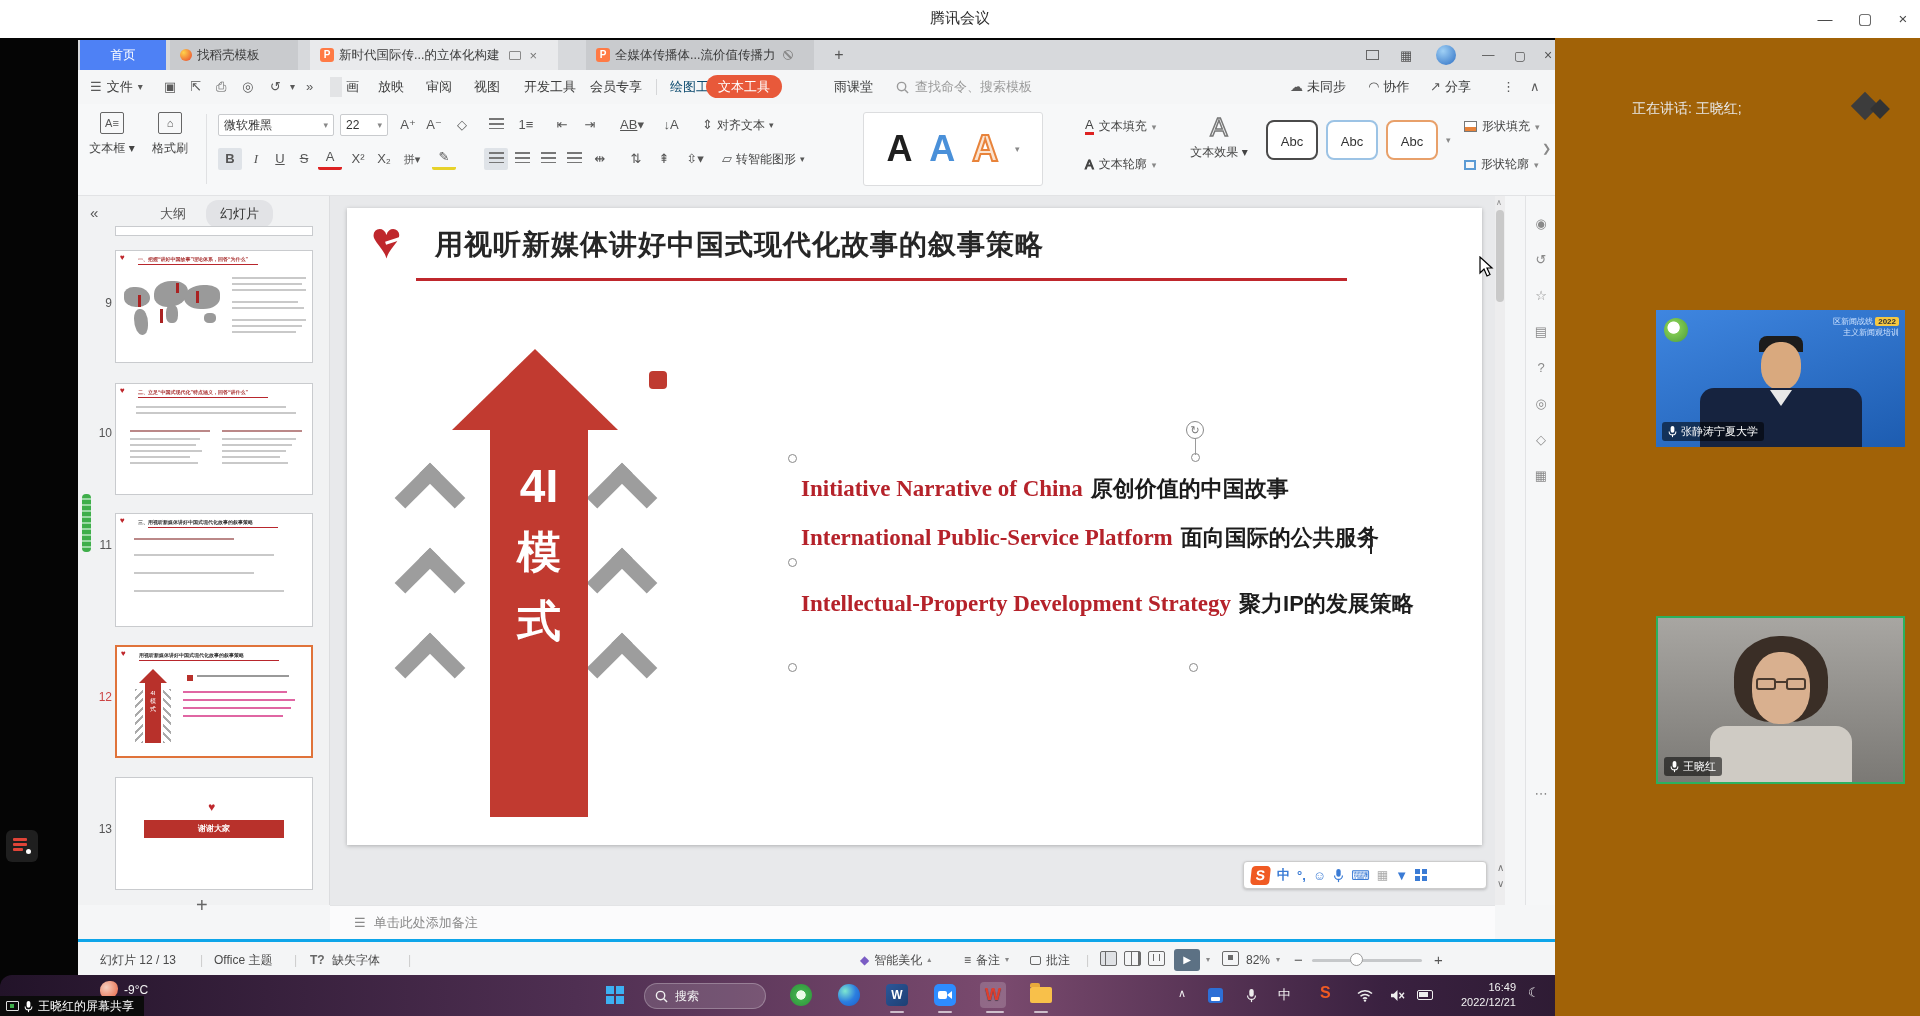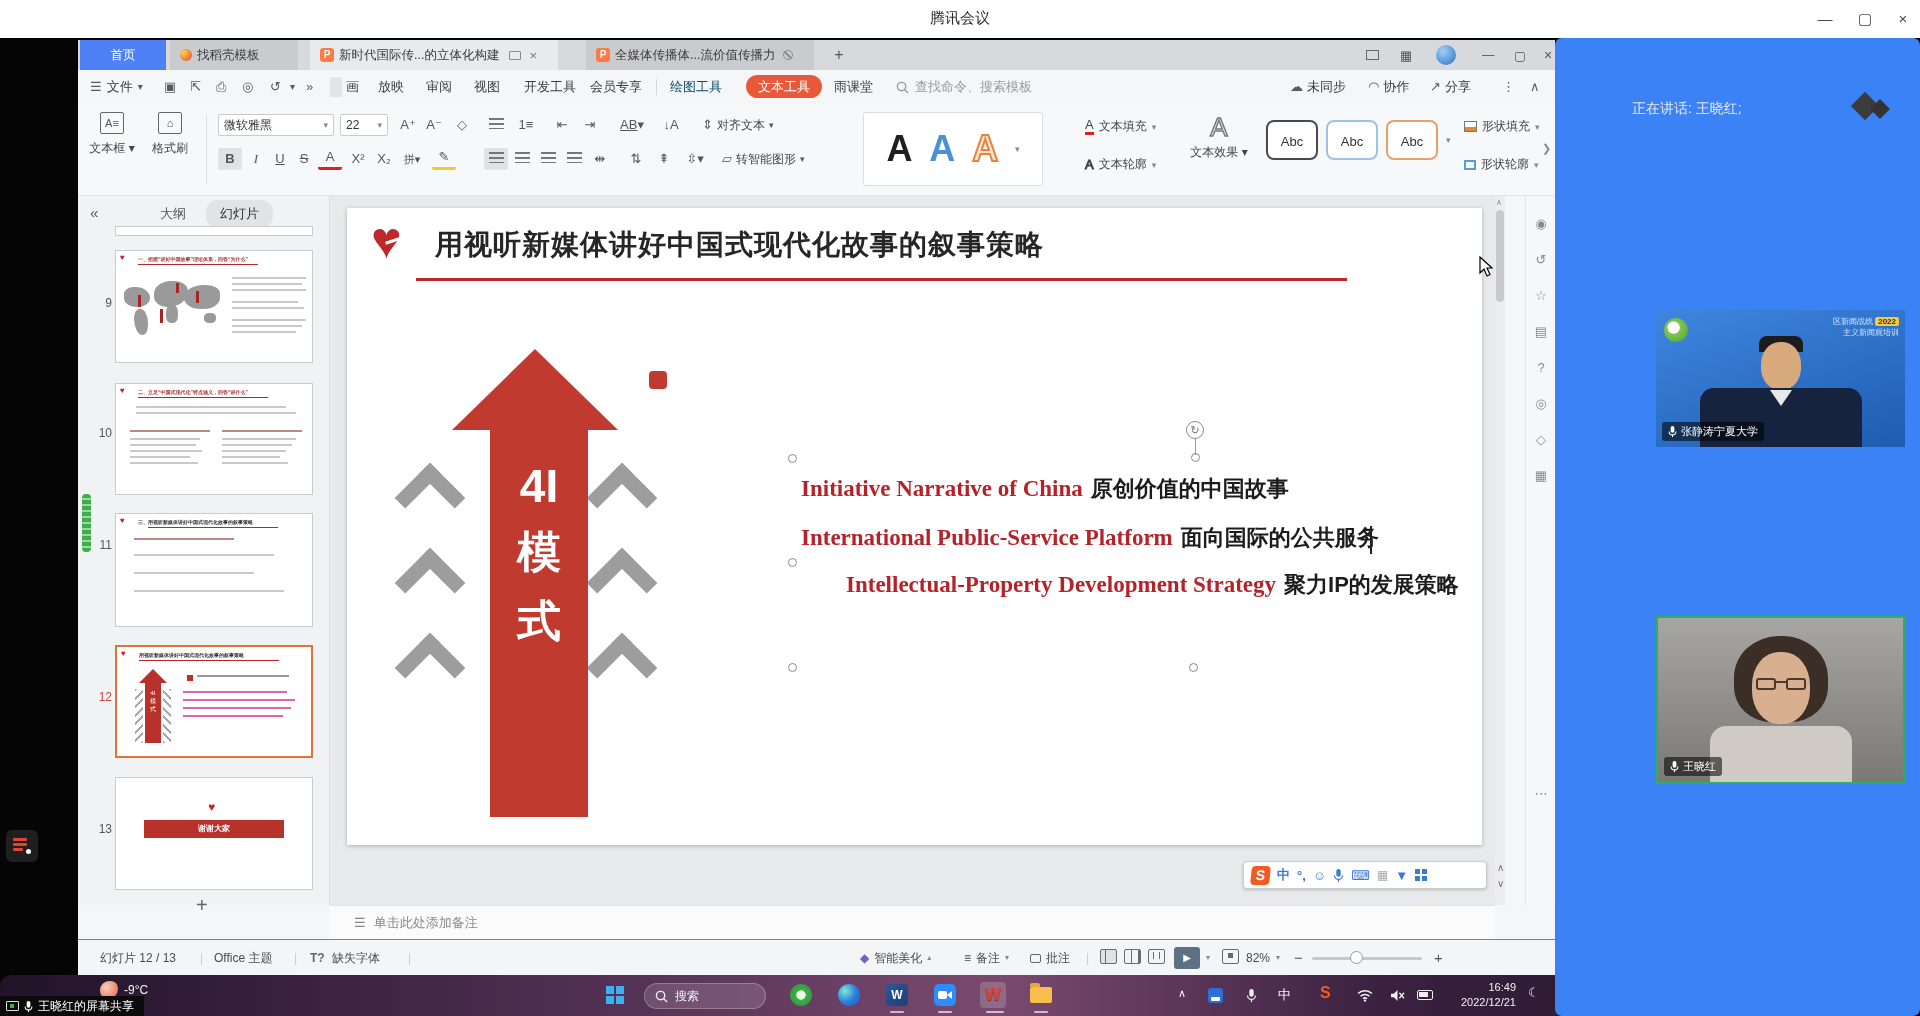--- a/index.html
+++ b/index.html
@@ -56,36 +56,36 @@
   .slide { position:absolute; left:17px; top:12px; width:1135px; height:637px; background:#fff; box-shadow:0 1px 4px rgba(0,0,0,.25); }
   .sl-title { position:absolute; left:88px; top:18px; font-size:28px; font-weight:bold; color:#262626; letter-spacing:1px; white-space:nowrap; }
   .chev { position:absolute; width:50px; height:50px; border-left:15px solid #9d9d9d; border-top:15px solid #9d9d9d; transform:rotate(45deg); }
   .hnd { position:absolute; width:9px; height:9px; border:1.5px solid #8a8a8a; border-radius:50%; background:#fff; z-index:4; }
   .itline { position:absolute; left:454px; white-space:nowrap; z-index:3; }
   .iten { font-family:"Liberation Serif","DejaVu Serif",serif; font-weight:bold; font-size:23px; color:#b5222a; }
   .itzh { font-weight:bold; font-size:22px; color:#1c1c1c; margin-left:8px; }
 
   
   .notesrow { position:absolute; left:252px; top:865px; width:1165px; height:34px; background:#fbfbfc; border-top:1px solid #e3e4e6; font-size:13px; color:#8a8a8a; }
-  .statusbar { position:absolute; left:0; top:899px; width:1477px; height:36px; background:#f4f5f6; border-top:1px solid #0ea5e9; font-size:12px; color:#4a4a4a; }
+  .statusbar { position:absolute; left:0; top:899px; width:1477px; height:36px; background:#f4f5f6; border-top:3px solid #0ea5e9; font-size:12px; color:#4a4a4a; }
   .sbi { position:absolute; top:0; height:36px; line-height:36px; white-space:nowrap; }
   .vico { position:absolute; top:9px; width:17px; height:15px; border:1.5px solid #6a6a6a; border-radius:2px; }
 
   
   .strip { position:absolute; left:1447px; top:156px; width:30px; height:709px; background:#f6f7f8; border-left:1px solid #e2e3e5; }
   .stico { position:absolute; left:7px; width:16px; text-align:center; font-size:13px; color:#8a8a8a; }
   .sbarV { position:absolute; left:1417px; top:156px; width:10px; height:709px; background:#ededee; }
 
   
   .ime { position:absolute; left:1165px; top:821px; width:244px; height:28px; background:#fff; border:1px solid #ccc; border-radius:4px; box-shadow:0 1px 3px rgba(0,0,0,.2); display:flex; align-items:center; gap:7px; padding:0 7px; }
   .ime .b { color:#3a7bd5; font-size:13px; font-weight:bold; }
   .slogo { width:19px; height:19px; background:#f05a23; border-radius:4px; transform:skew(-6deg); color:#fff; font-weight:bold; font-size:14px; text-align:center; line-height:19px; }
 
   
-  .mpanel { position:absolute; left:1555px; top:38px; width:365px; height:978px; background:#3b82f6; z-index:20;border-radius:7px; }
+  .mpanel { position:absolute; left:1555px; top:38px; width:365px; height:978px; background:#a16207; z-index:20; }
   .tile { position:absolute; left:101px; width:249px; overflow:hidden; background:#000; }
   .nameplate { position:absolute; left:6px; bottom:6px; display:flex; align-items:center; gap:4px; background:rgba(0,0,0,.55); border-radius:3px; padding:2px 6px; color:#fff; font-size:11px; }
 
   
   .taskbar { position:absolute; left:0; top:975px; width:1920px; height:41px; z-index:10;
     background:linear-gradient(90deg,#221329 0%, #4f2f52 30%, #7a4a6e 52%, #3a2140 72%, #17101c 100%);border-radius:12px; }
   .tico { position:absolute; top:7px; width:26px; height:26px; display:flex; align-items:center; justify-content:center; }
   .underln { position:absolute; top:36px; width:14px; height:2px; background:rgba(255,255,255,.65); border-radius:1px; }
   .trayt { color:#f2f2f2; font-size:13px; }
   .clk { position:absolute; top:5px; color:#f2f2f2; font-size:11px; text-align:right; line-height:15px; }
@@ -157,21 +157,21 @@
       <span class="mi gly" style="left:228px;">»</span>
       <span class="mi" style="left:252px;top:7px;height:20px;width:12px;background:#e3e4e6;"></span>
       <span class="mi" style="left:268px;">画</span>
       <span class="mi" style="left:300px;">放映</span>
       <span class="mi" style="left:348px;">审阅</span>
       <span class="mi" style="left:396px;">视图</span>
       <span class="mi" style="left:446px;">开发工具</span>
       <span class="mi" style="left:512px;">会员专享</span>
       <span class="mi" style="left:578px;top:9px;height:16px;border-left:1px solid #d5d6d8;"></span>
       <span class="mi" style="left:592px;color:#0c4a6e;">绘图工具</span>
-      <span class="mi" style="left:668px;top:5px;height:24px;line-height:24px;"><span class="pill">文本工具</span></span>
+      <span class="mi" style="left:628px;top:5px;height:24px;line-height:24px;"><span class="pill">文本工具</span></span>
       <span class="mi" style="left:756px;">雨课堂</span>
       <div class="mi flex" style="left:818px;gap:6px;color:#9a9a9a;">
         <svg width="13" height="13" viewBox="0 0 14 14">
             <circle cx="6" cy="6" r="4.5" fill="none" stroke="#9a9a9a" stroke-width="1.5"></circle>
             <line x1="9.5" y1="9.5" x2="13" y2="13" stroke="#9a9a9a" stroke-width="1.5"></line>
           </svg>
         <span>查找命令、搜索模板</span>
       </div>
       <div class="mi flex" style="left:1212px;gap:4px;">
         <span class="gly">☁</span>
@@ -422,21 +422,21 @@
         <span class="hnd" style="left:842px;top:455px;"></span>
         <span class="abs" style="left:848px;top:231px;width:1px;height:16px;background:#9a9a9a;z-index:4;"></span>
         <span class="abs" style="left:839px;top:213px;width:18px;height:18px;border:1.5px solid #8a8a8a;border-radius:50%;background:#fff;color:#777;font-size:11px;text-align:center;line-height:17px;z-index:4;">↻</span>
 
         <div class="itline" style="top:315px;">
           <span class="iten">International Public-Service Platform</span><span class="itzh">面向国际的公共服务</span>
         </div>
         <div class="itline" style="top:266px;">
           <span class="iten">Initiative Narrative of China</span><span class="itzh">原创价值的中国故事</span>
         </div>
-        <div class="itline" style="top:362px;margin-left:45px;">
+        <div class="itline" style="top:381px;">
           <span class="iten">Intellectual-Property Development Strategy</span><span class="itzh">聚力IP的发展策略</span>
         </div>
         <span class="abs" style="left:1023px;top:318px;width:1.5px;height:28px;background:#222;z-index:5;"></span>
       </div>
     </div>
 
     <div class="sbarV">
       <span class="abs" style="left:1px;top:2px;font-size:8px;color:#888;">∧</span>
       <span class="abs" style="left:1px;top:14px;width:8px;height:92px;background:#c9c9c9;border-radius:4px;"></span>
     </div>

